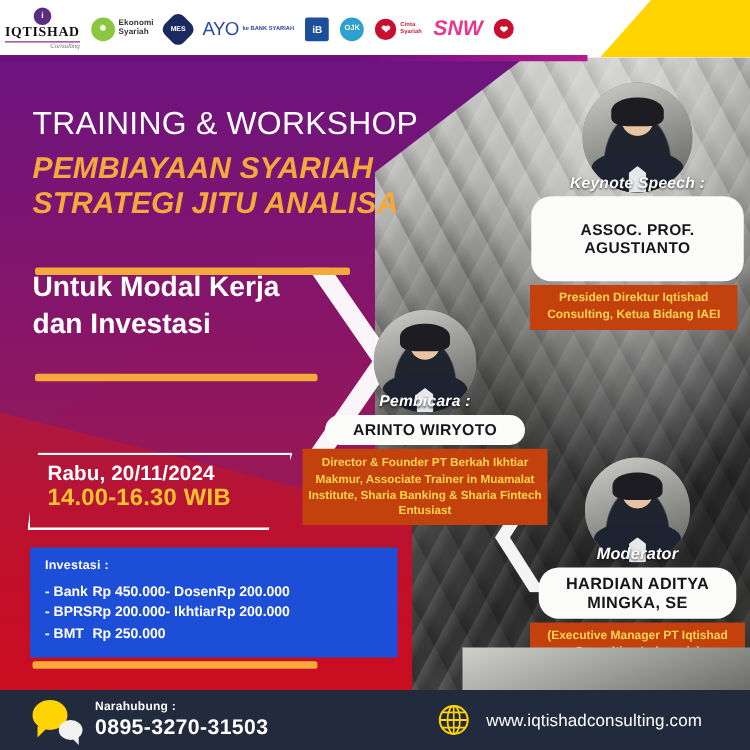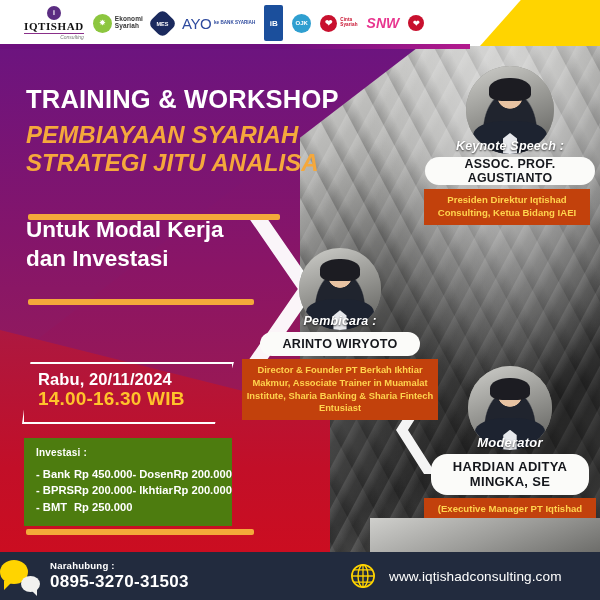--- a/index.html
+++ b/index.html
@@ -110,21 +110,21 @@
   }
 
   
   .logo-bar {
     position: absolute;
     top: 0; left: 0; right: 0;
     height: 46px;
     background: #ffffff;
     display: flex;
     align-items: center;
-    padding-left: 24px;
+    padding-left: 4px;
     gap: 9px;
     z-index: 6;
   }
   .logo-bar::after {
     content: "";
     position: absolute;
     top: 0; right: 0;
     width: 120px; height: 46px;
     background: #ffd400;
     clip-path: polygon(34% 0, 100% 0, 100% 100%, 0 100%);
@@ -170,21 +170,21 @@
 
   
   .headline {
     position: absolute;
     top: 86px; left: 26px;
     width: 330px;
     z-index: 5;
   }
   .h-main {
     font-size: 25.5px;
-    font-weight: 700;
+    font-weight: 400;
     color: #ffffff;
     letter-spacing: .2px;
     line-height: 1.05;
     white-space: nowrap;
   }
   .h-sub {
     margin-top: 8px;
     font-size: 24px;
     font-weight: 800;
     font-style: italic;
@@ -252,24 +252,24 @@
     font-weight: 800;
     color: #ffc32b;
     line-height: 1.1;
     letter-spacing: .2px;
   }
 
   
   .invest {
     position: absolute;
     top: 438px; left: 24px;
-    width: 208px;
+    width: 294px;
     padding: 9px 10px 10px 12px;
     box-sizing: border-box;
-    background: #4d7c0f;
+    background: #1d4ed8;
     z-index: 5;
   }
   .invest-title {
     font-size: 10px;
     font-weight: bold;
     color: #ffffff;
     margin-bottom: 9px;
     letter-spacing: .2px;
   }
   .invest-table {
@@ -355,21 +355,21 @@
     background: #c2410c;
     color: #ffd34d;
     font-weight: bold;
     box-sizing: border-box;
   }
 
   
   .p-keynote { top: 66px; left: 424px; width: 172px; }
   .p-keynote .avatar { width: 88px; height: 88px; }
   .p-keynote .role-label { font-size: 12.5px; margin-top: -15px; position: relative; }
-  .p-keynote .name-pill { font-size: 12.4px; padding: 0 8px; margin-top: 4px; width: 170px; text-align: center; }
+  .p-keynote .name-pill { font-size: 12.4px; padding: 20px 8px; margin-top: 4px; width: 170px; text-align: center; }
   .p-keynote .desc-box { font-size: 9.6px; padding: 5px 5px; margin-top: 3px; width: 166px; line-height: 1.35; }
 
   
   .p-speaker { top: 248px; left: 242px; width: 196px; }
   .p-speaker .avatar { width: 82px; height: 82px; }
   .p-speaker .role-label { font-size: 12.5px; margin-top: -16px; position: relative; }
   .p-speaker .name-pill { font-size: 12.6px; padding: 5px 10px; margin-top: 4px; width: 160px; }
   .p-speaker .desc-box { font-size: 9.4px; padding: 5px 4px; margin-top: 3px; width: 196px; line-height: 1.36; }
 
   
@@ -386,20 +386,21 @@
     height: 48px;
     background: #222b3e;
     z-index: 8;
     display: flex;
     align-items: center;
   }
   .footer-left {
     display: flex;
     align-items: center;
     gap: 10px;
+    padding-left: 26px;
     width: 330px;
     box-sizing: border-box;
   }
   .chat-icon { position: relative; width: 40px; height: 32px; flex: 0 0 auto; }
   .chat-icon .b1 {
     position: absolute; left: 0; top: 0;
     width: 28px; height: 24px;
     background: #ffd400; border-radius: 50%;
   }
   .chat-icon .b1::after {
@@ -489,37 +490,37 @@
         <span style="transform:rotate(-45deg);">MES</span>
       </div>
     </div>
 
     <div class="logo">
       <div style="font-size:15px;font-weight:400;color:#2e4a9e;letter-spacing:-.5px;">AYO</div>
       <div style="font-size:4.6px;font-weight:bold;color:#2e4a9e;line-height:1.1;">ke BANK SYARIAH</div>
     </div>
 
     <div class="logo">
-      <div class="logo-mark" style="width:19px;height:36px;background:#1b4f9c;border-radius:2px;font-size:8px;">iB</div>
+      <div class="logo-mark" style="width:19px;height:19px;background:#1b4f9c;border-radius:2px;font-size:8px;">iB</div>
     </div>
 
     <div class="logo">
       <div class="logo-mark" style="width:19px;height:19px;background:#2f9fd0;font-size:6px;">OJK</div>
     </div>
 
     <div class="logo">
       <div class="logo-mark" style="width:17px;height:17px;background:#c8102e;font-size:9px;">❤</div>
       <div class="logo-txt" style="font-size:4.6px;color:#c8102e;">
         <span>Cinta</span><br>
         <span>Syariah</span>
       </div>
     </div>
 
     <div class="logo">
-      <div style="font-size:14px;font-weight:900;color:#e8368f;font-style:italic;">SNW</div>
+      <div style="font-size:17px;font-weight:900;color:#e8368f;font-style:italic;">SNW</div>
     </div>
 
     <div class="logo">
       <div class="logo-mark" style="width:16px;height:16px;background:#c8102e;font-size:8px;">❤</div>
     </div>
   </div>
   <div class="purple-rule"></div>
 
   <div class="headline">
     <div class="h-main">TRAINING &amp; WORKSHOP</div>

